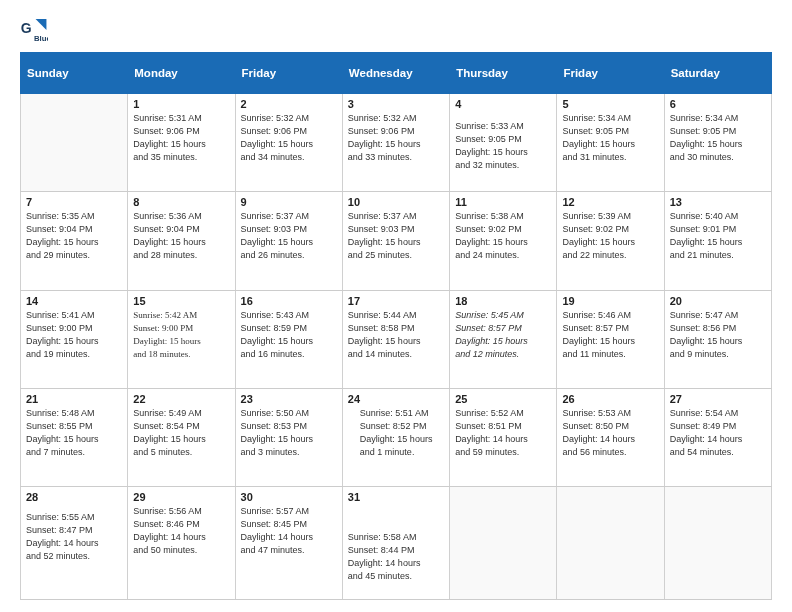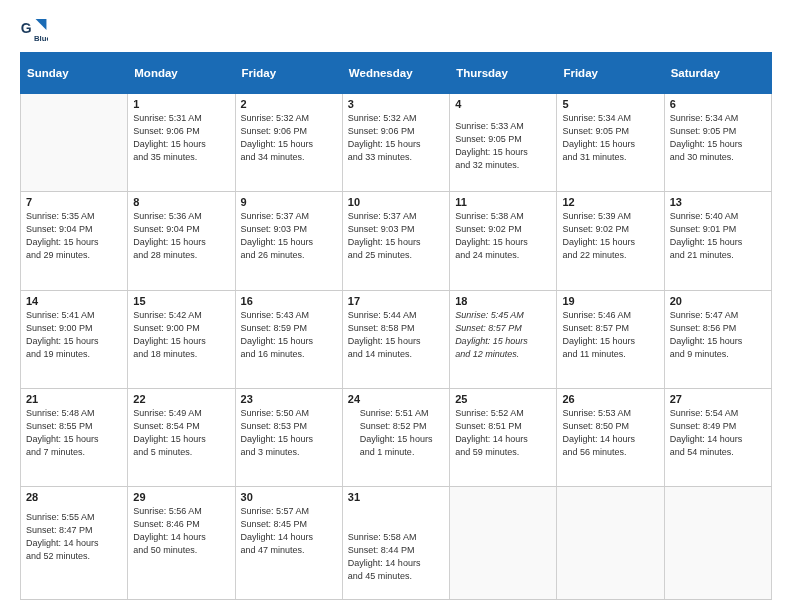--- a/index.html
+++ b/index.html
@@ -233,21 +233,21 @@
         <tr class="week-row">
           <td>
             <span class="day-num">14</span>
             <div class="day-info" style="white-space: pre-line;">Sunrise: 5:41 AM
 Sunset: 9:00 PM
 Daylight: 15 hours
 and 19 minutes.</div>
           </td>
           <td>
             <span class="day-num">15</span>
-            <div class="day-info" style="white-space: pre-line;">Sunrise: 5:42 AM
+            <div class="day-info" style="white-space: pre-line; font-family: Liberation Serif, serif;">Sunrise: 5:42 AM
 Sunset: 9:00 PM
 Daylight: 15 hours
 and 18 minutes.</div>
           </td>
           <td>
             <span class="day-num">16</span>
             <div class="day-info" style="white-space: pre-line;">Sunrise: 5:43 AM
 Sunset: 8:59 PM
 Daylight: 15 hours
 and 16 minutes.</div>

